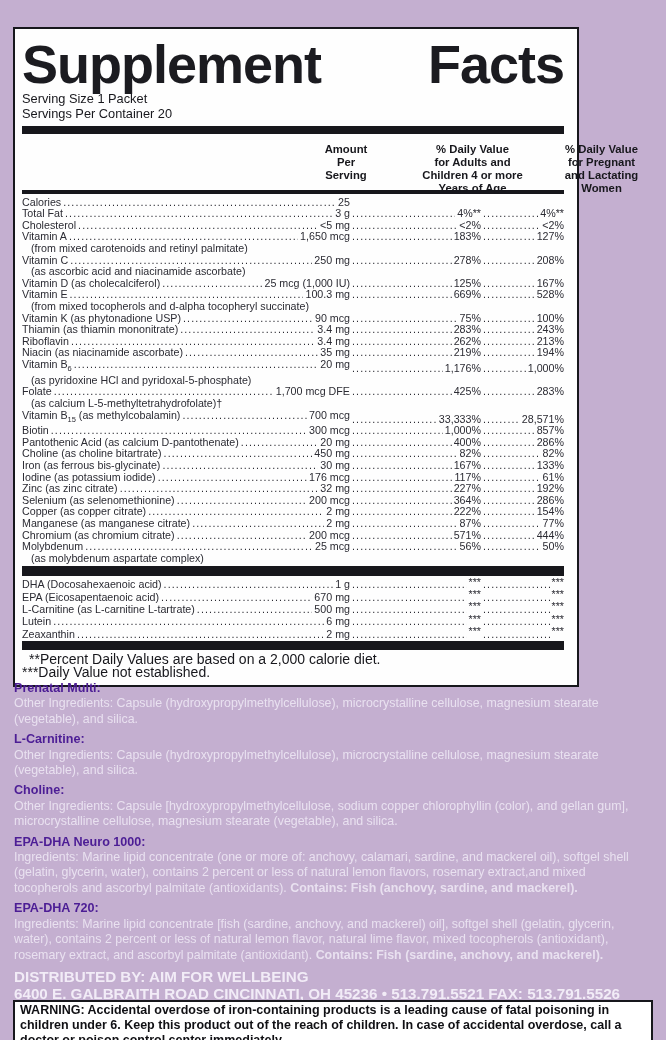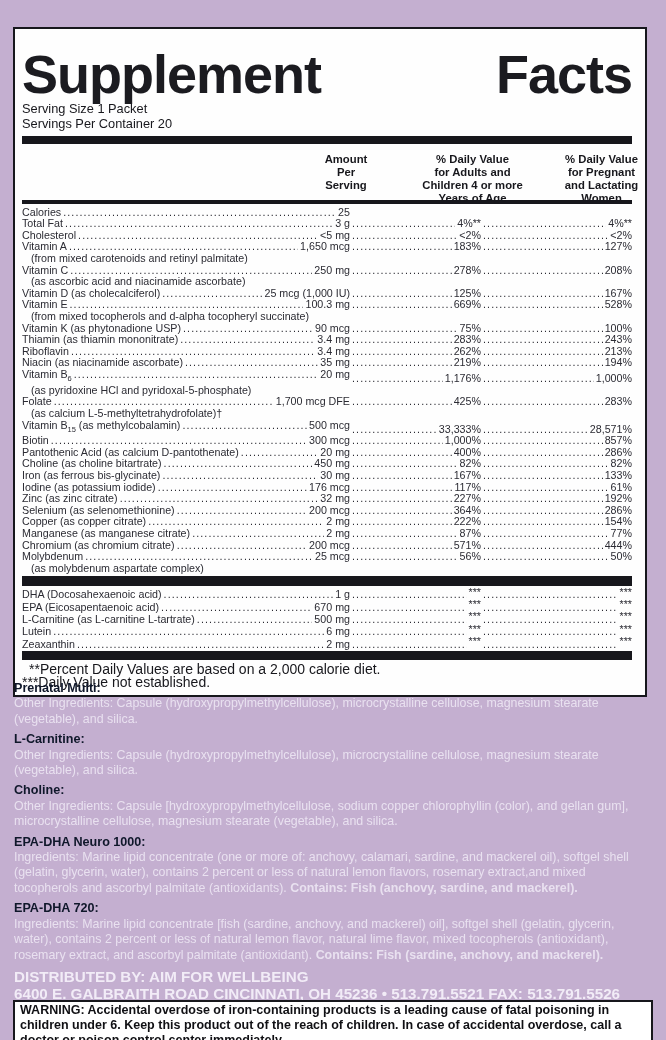--- a/index.html
+++ b/index.html
@@ -4,23 +4,23 @@
 <style>
   html,body{margin:0;padding:0;}
   body{
     width:666px;height:1040px;position:relative;overflow:hidden;
     background:#c4afd0;
     font-family:"Liberation Sans", sans-serif;
     -webkit-font-smoothing:antialiased;
   }
   
   .panel{
-    position:absolute;left:13px;top:27px;width:634px;box-sizing:border-box;
+    position:absolute;left:13px;top:27px;width:566px;box-sizing:border-box;
     background:#fefefe;border:2.5px solid #17171c;
-    padding:20px 13px 5px 7px;color:#17171c;
+    padding:10px 13px 5px 7px;color:#17171c;
   }
   .title{
     display:flex;justify-content:space-between;align-items:flex-start;
     font-weight:bold;font-size:54px;line-height:50px;letter-spacing:-1px;
     margin:0 0 3px 0;color:#1b1b20;
   }
   .serving{font-size:12.8px;line-height:14.6px;margin-bottom:5px;}
   .bar{background:#17171c;}
   .bar-thick{height:8px;}
   .header-row{position:relative;height:55px;margin-top:1px;
@@ -43,21 +43,21 @@
   .ld::after{content:"......................................................................................................................";}
   .subrow{padding-left:9px;}
   .bar-mid{height:10px;margin:2px 0;}
   .bar-mid2{height:9px;margin:1px 0 2px 0;}
   .footnotes{font-size:14px;line-height:13.4px;margin-top:3px;}
   .fn-indent{padding-left:7px;}
   sub{font-size:7.5px;}
   
   .lower{position:absolute;left:14px;top:681px;width:638px;color:#e9e1f0;}
   .ing-block{margin-bottom:5px;}
-  .ing-title{font-weight:bold;font-size:12.6px;line-height:15.4px;color:#0f172a;}
+  .ing-title{font-weight:bold;font-size:12.6px;line-height:15.4px;color:#4c1d95;}
   .ing-text{font-size:12.4px;line-height:15.4px;}
   .ing-text b{font-weight:bold;}
   .distributor{margin-top:4px;font-weight:bold;color:#f2ecf7;}
   .dist-line{font-size:15.2px;line-height:17px;}
   .trademark{font-weight:normal;font-size:10.4px;line-height:13px;color:#e4dbee;margin-top:3px;}
   
   .warning{
     position:absolute;left:13px;top:1000px;width:640px;box-sizing:border-box;
     background:#fff;border:2.5px solid #17171c;padding:1px 5px 3px 5px;
     font-weight:bold;font-size:12.5px;line-height:15.2px;color:#101014;
@@ -282,21 +282,21 @@
         <div class="seg seg3">
           <span class="ld"></span>
           <span class="val">283%</span>
         </div>
       </div>
       <div class="subrow">(as calcium L-5-methyltetrahydrofolate)†</div>
       <div class="row">
         <div class="seg seg1">
           <span class="nm">Vitamin B<sub>15</sub> (as methylcobalamin)</span>
           <span class="ld"></span>
-          <span class="val">500 mcg</span>
+          <span class="val">700 mcg</span>
         </div>
         <div class="seg seg2">
           <span class="ld"></span>
           <span class="val">33,333%</span>
         </div>
         <div class="seg seg3">
           <span class="ld"></span>
           <span class="val">28,571%</span>
         </div>
       </div>

